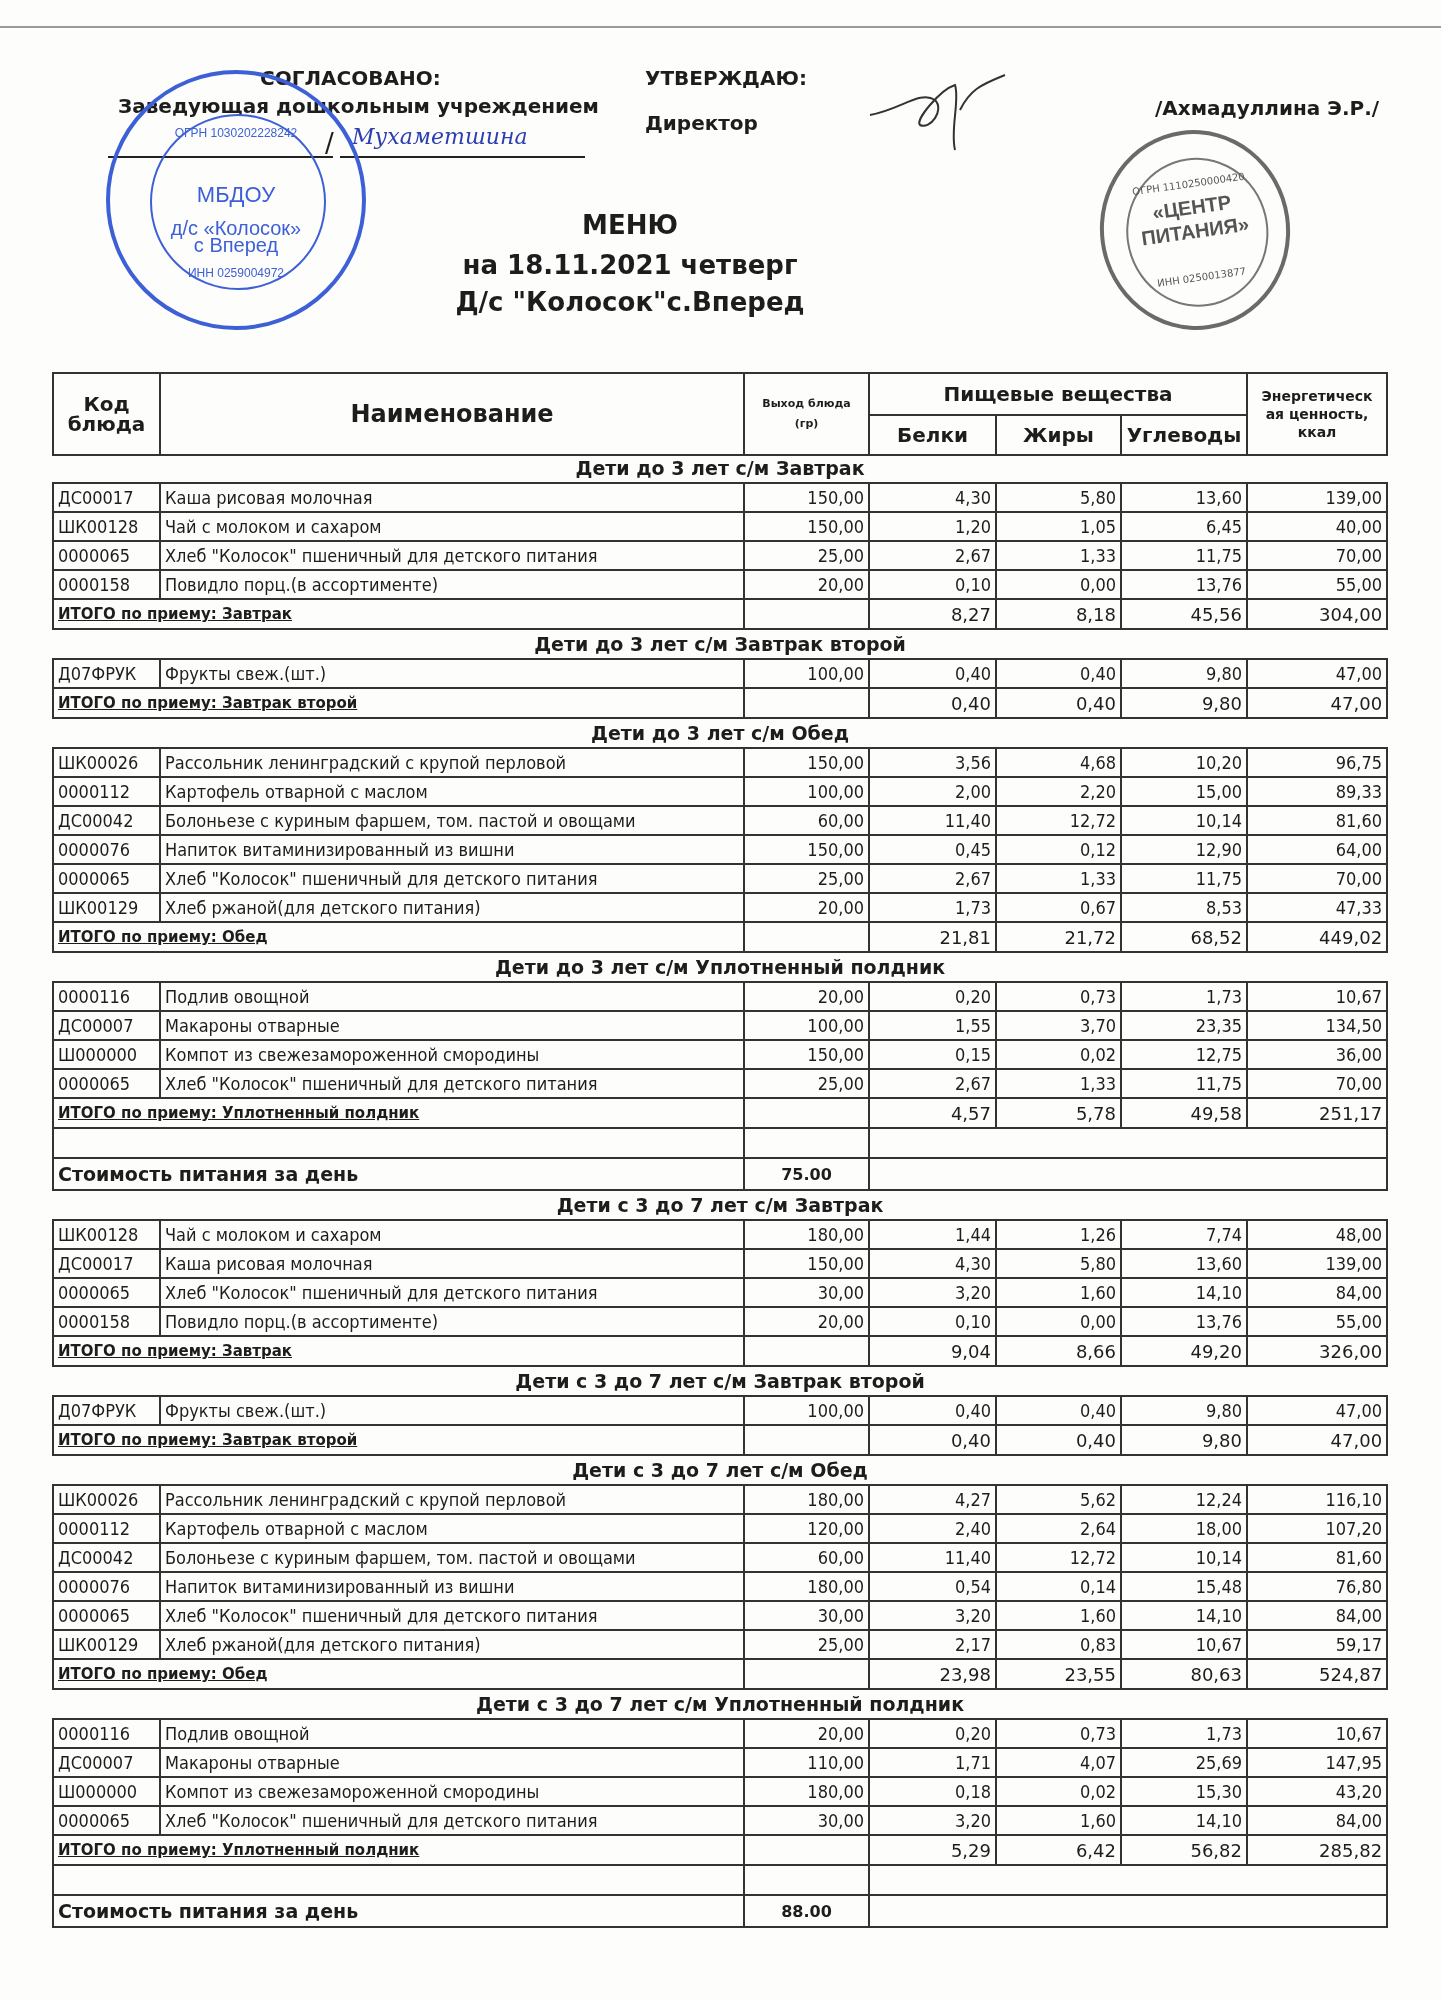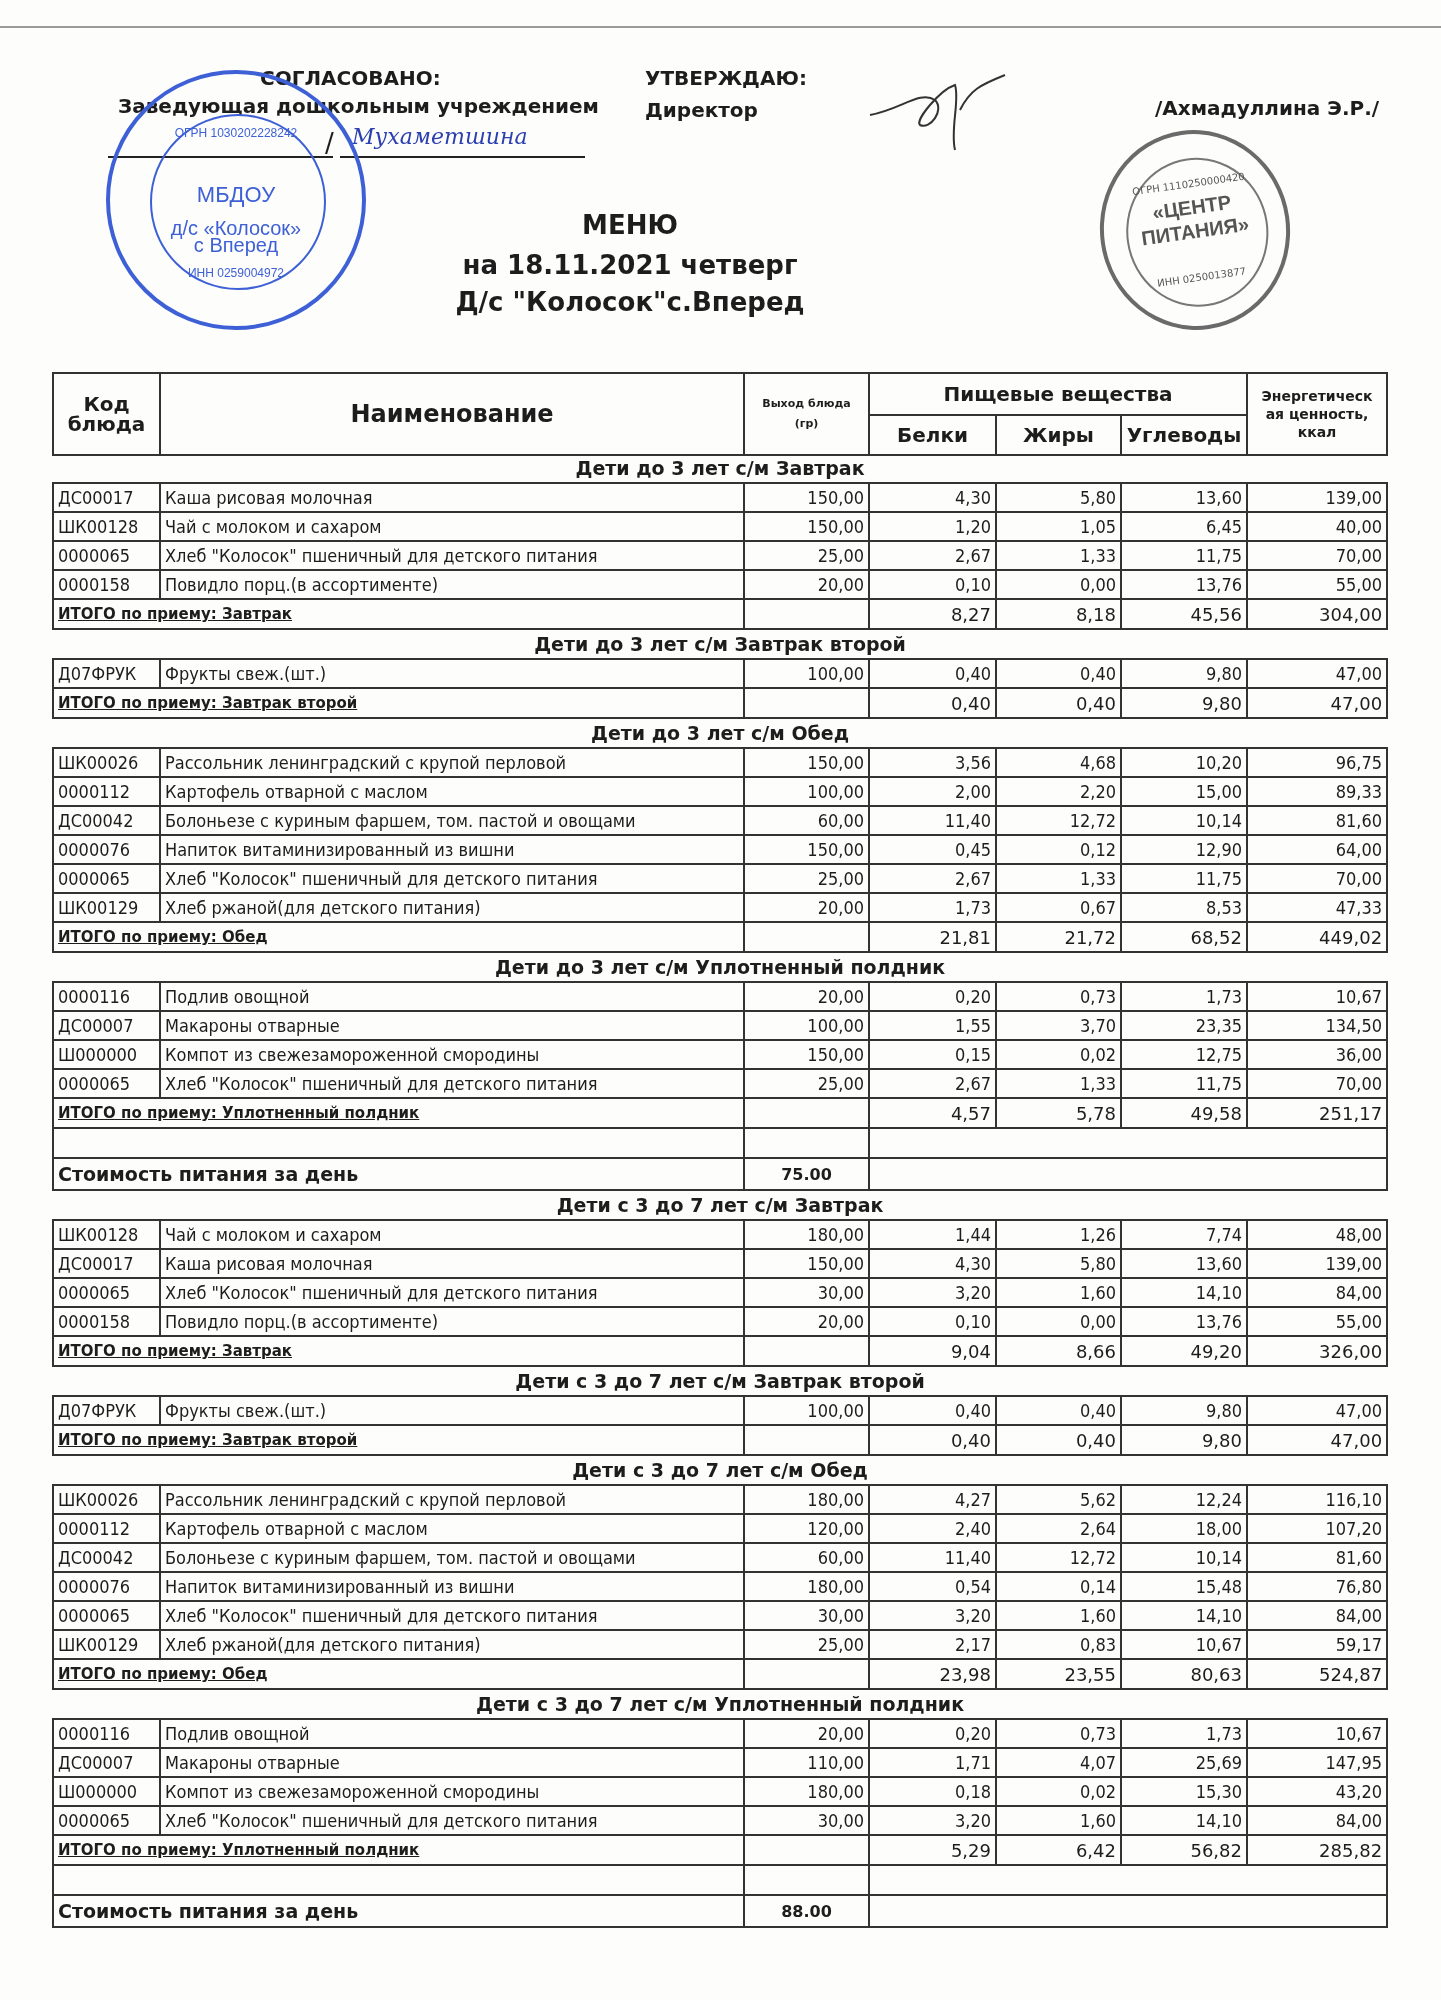--- a/index.html
+++ b/index.html
@@ -58,21 +58,21 @@
 <div class="topline"></div>
 
 <div class="abs hdr-b" style="left:260px;top:66px;">СОГЛАСОВАНО:</div>
 <div class="abs hdr-b" style="left:118px;top:94px;">Заведующая дошкольным учреждением</div>
 <div class="sig-line" style="left:108px;top:156px;width:225px;"></div>
 <div class="abs hdr-b" style="left:325px;top:128px;font-size:26px;font-weight:normal;">/</div>
 <div class="sig-line" style="left:340px;top:156px;width:245px;"></div>
 <div class="sig-scribble" style="left:352px;top:124px;">Мухаметшина</div>
 
 <div class="abs hdr-b" style="left:645px;top:66px;">УТВЕРЖДАЮ:</div>
-<div class="abs hdr-b" style="left:645px;top:98px;text-align:right;">Директор</div>
+<div class="abs hdr-b" style="left:645px;top:111px;text-align:right;">Директор</div>
 <svg class="abs" style="left:860px;top:70px;" width="150" height="90">
   <path d="M10 45 C40 40, 60 20, 75 30 C85 40, 70 60, 60 55 C55 50, 80 20, 95 15 C100 30, 90 60, 95 80 M100 40 C110 20, 120 15, 145 5" stroke="#333" stroke-width="2" fill="none"></path>
 </svg>
 <div class="abs hdr-b" style="left:1155px;top:96px;">/Ахмадуллина Э.Р./</div>
 
 <div class="stamp-blue">
   <div class="inner"></div>
   <div class="t4" style="top:52px;">ОГРН 1030202228242</div>
   <div class="t1">МБДОУ</div>
   <div class="t2">д/с «Колосок»</div>

